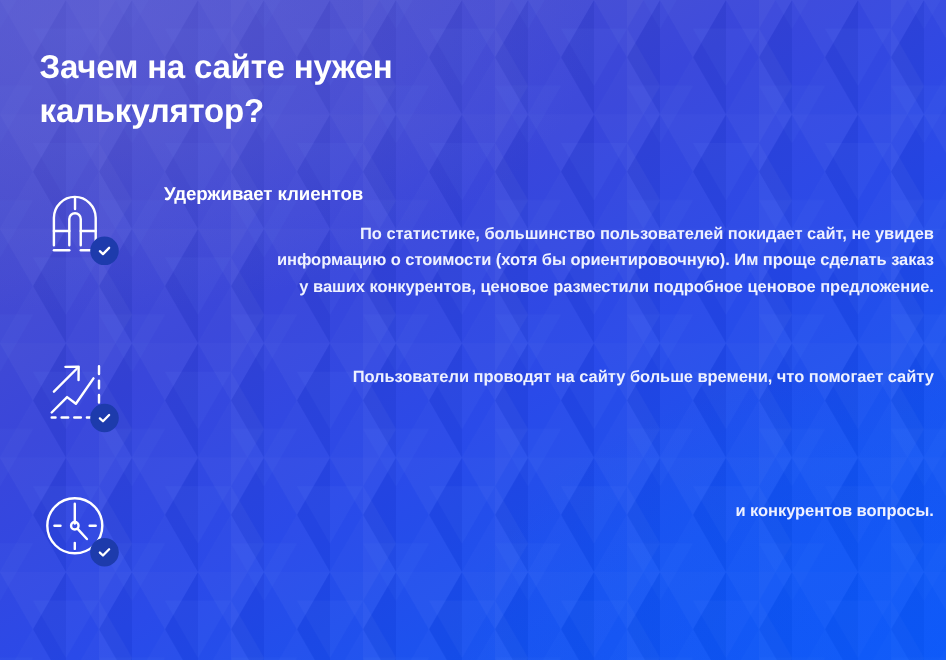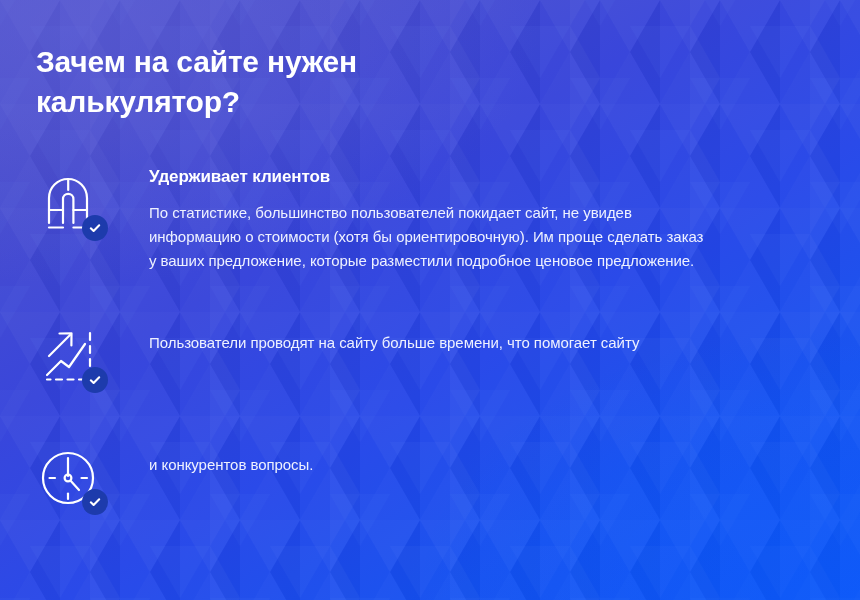--- a/index.html
+++ b/index.html
@@ -120,22 +120,23 @@
     font-size: 17px;
     font-weight: bold;
     line-height: 22px;
     letter-spacing: -0.1px;
   }
   .feature-body {
     margin: 13px 0 0 0;
     color: #eef1ff;
     font-size: 15px;
     line-height: 24px;
-    font-weight: normal;
+    font-weight: bold;
     letter-spacing: -0.05px;
+    text-align: right;
   }
   .feature-body .line { display: block; white-space: nowrap; }
 </style>
 </head>
 <body>
 
 <div id="slide">
 
   <div id="pattern">
     <svg viewBox="0 0 860 600" preserveAspectRatio="none" aria-hidden="true">
@@ -178,21 +179,21 @@
           <svg viewBox="0 0 16 16" fill="none" stroke="#ffffff" stroke-width="2.4" stroke-linecap="round" stroke-linejoin="round">
             <path d="M3.2 8.4 L6.4 11.4 L12.8 4.9"></path>
           </svg>
         </div>
       </div>
       <div class="feature-text">
         <h2 class="feature-heading">Удерживает клиентов</h2>
         <p class="feature-body">
           <span class="line">По статистике, большинство пользователей покидает сайт, не увидев</span>
           <span class="line">информацию о стоимости (хотя бы ориентировочную). Им проще сделать заказ</span>
-          <span class="line">у ваших предложение, которые разместили подробное ценовое предложение.</span>
+          <span class="line">у ваших конкурентов, ценовое разместили подробное ценовое предложение.</span>
         </p>
       </div>
     </div>
 
     <div class="feature" id="feature-1">
       <div class="feature-icon-wrap">
         <svg class="glyph" viewBox="0 0 70 70" fill="none" stroke="#ffffff" stroke-width="2.2" stroke-linecap="round" stroke-linejoin="round">
           <path d="M9 55 L23 41 L31 47 L47 24"></path>
           <path d="M11 36 L32 15"></path>
           <path d="M21.5 13.5 L33.5 13.3 L33.4 25.5"></path>

